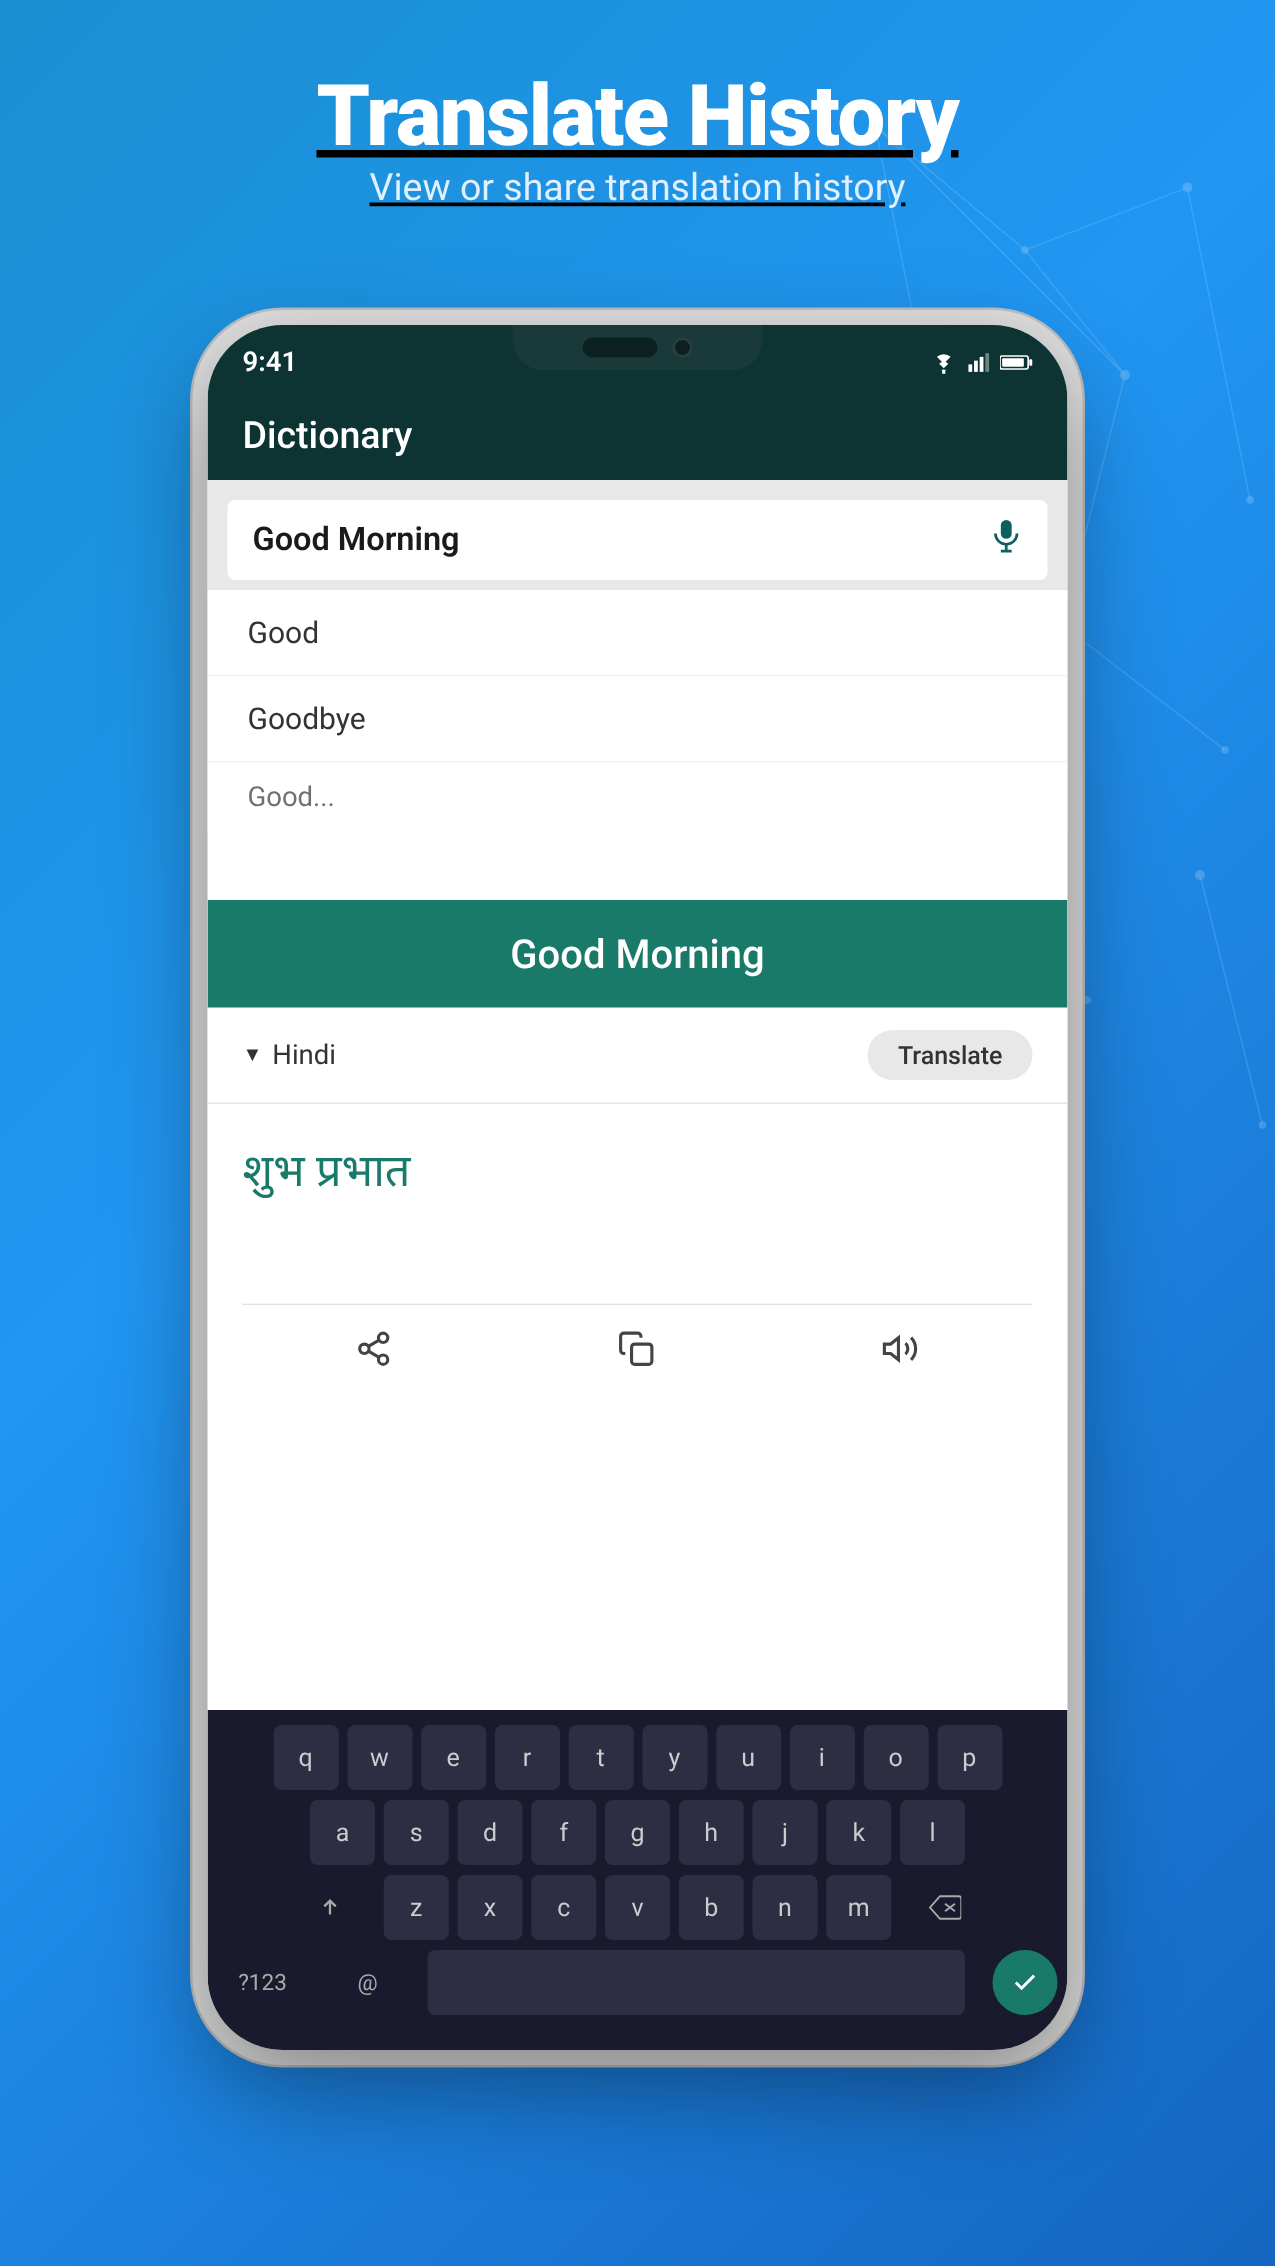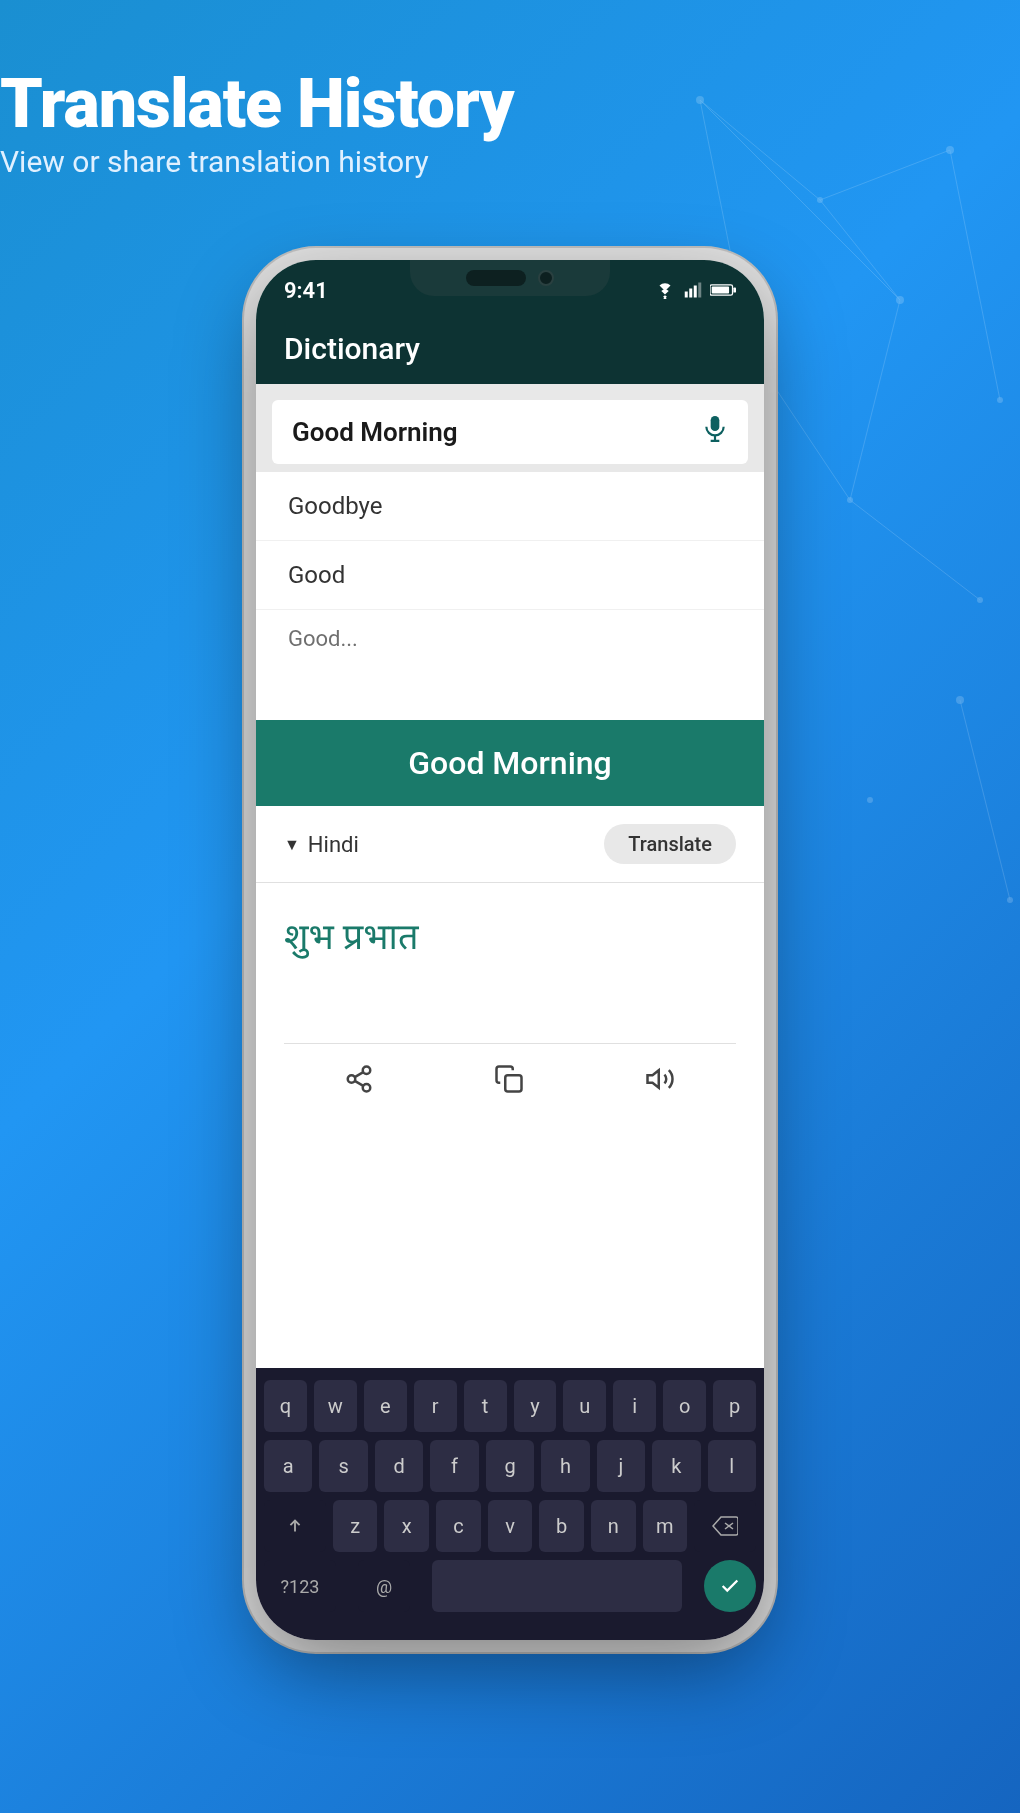--- a/index.html
+++ b/index.html
@@ -16,24 +16,25 @@
     .bg-network {
       position: absolute;
       top: 0; right: 0; bottom: 0; left: 0;
       pointer-events: none;
       opacity: 0.3;
     }
 
     
     .header-section {
       position: absolute;
-      top: 67px;
-      left: 0; right: 0;
-      text-align: left;
+      top: 56px;
+      left: 0; right: 0;
+      text-align: center;
       z-index: 2;
+      text-decoration: underline;
     }
     .header-title {
       font-size: 68px;
       font-weight: 900;
       color: #ffffff;
       letter-spacing: -1px;
       line-height: 1.1;
     }
     .header-subtitle {
       font-size: 30px;
@@ -41,21 +42,21 @@
       color: #e0f0ff;
       margin-top: 2px;
     }
 
     
     .phone-frame {
       position: absolute;
       top: 260px;
       left: 50%;
       transform: translateX(-50%);
-      width: 508px;
+      width: 688px;
       height: 1380px;
       background: #ffffff;
       border-radius: 60px;
       box-shadow: 0 30px 80px rgba(0,0,0,0.4), 0 0 0 12px #e0e0e0, 0 0 0 14px #c0c0c0;
       overflow: hidden;
       z-index: 5;
     }
 
     
     .phone-notch {
@@ -216,21 +217,20 @@
       background: #e8e8e8;
       border-radius: 20px;
       padding: 8px 24px;
       font-size: 20px;
       color: #333;
       font-weight: 500;
     }
     .translation-result {
       padding: 28px 28px 20px;
       min-height: 160px;
-      font-family: Liberation Serif, serif;
     }
     .hindi-text {
       font-size: 36px;
       color: #1a7a6a;
       font-weight: 400;
     }
     .translation-divider {
       height: 1px;
       background: #e0e0e0;
       margin: 0 28px;
@@ -411,24 +411,24 @@
           <path d="M4 11c0 4.4 3.6 8 8 8s8-3.6 8-8" stroke="#0d6060" stroke-width="2" fill="none"></path>
           <line x1="12" y1="19" x2="12" y2="24" stroke="#0d6060" stroke-width="2"></line>
           <line x1="8" y1="24" x2="16" y2="24" stroke="#0d6060" stroke-width="2"></line>
         </svg>
       </span>
     </div>
   </div>
 
   <div class="autocomplete-list">
     <div class="autocomplete-item">
+      <span>Good</span>
+    </div>
+    <div class="autocomplete-item">
       <span>Goodbye</span>
-    </div>
-    <div class="autocomplete-item">
-      <span>Good</span>
     </div>
     <div class="autocomplete-item-partial">
       <span>Good...</span>
     </div>
   </div>
 
   <div class="translation-card">
     <div class="translation-header">
       <span class="translation-phrase">Good Morning</span>
     </div>

